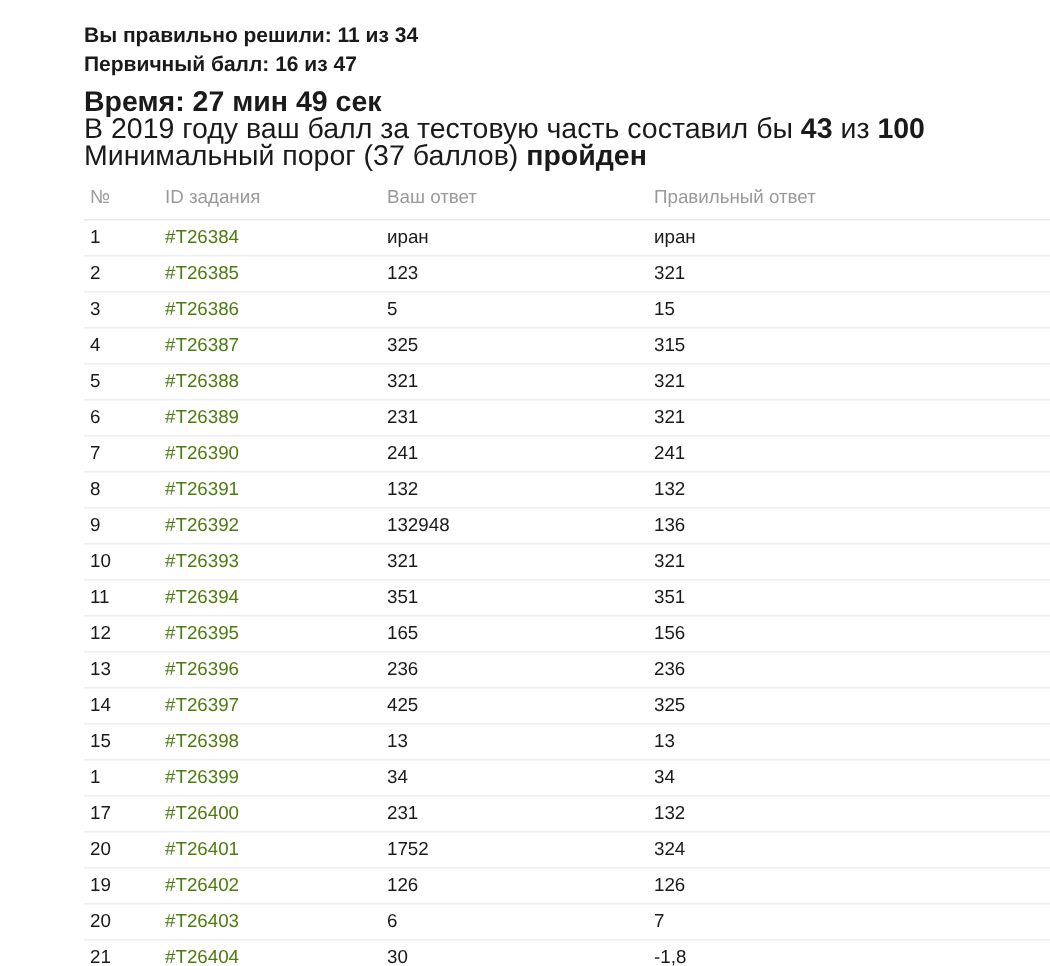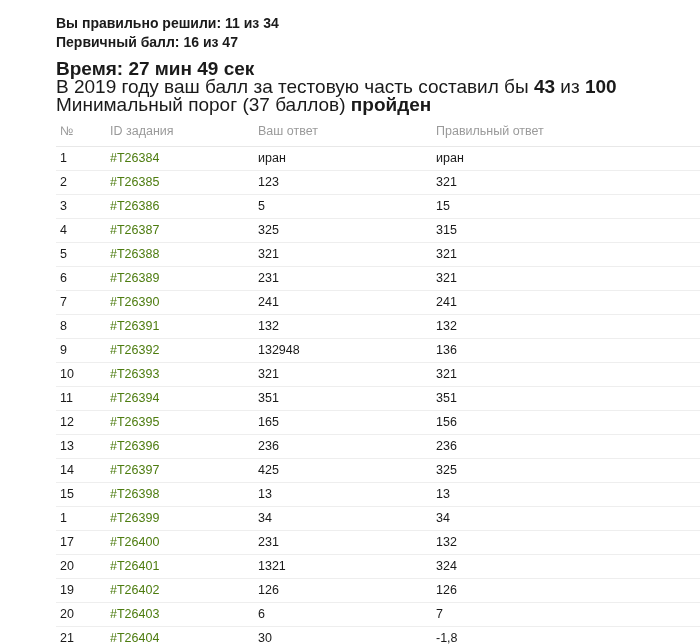--- a/index.html
+++ b/index.html
@@ -193,21 +193,21 @@
         </tr>
         <tr>
           <td class="col-num">17</td>
           <td class="col-id"><a class="task-id" href="#">#T26400</a></td>
           <td class="col-your ans-wrong">231</td>
           <td class="col-correct">132</td>
         </tr>
         <tr>
           <td class="col-num">20</td>
           <td class="col-id"><a class="task-id" href="#">#T26401</a></td>
-          <td class="col-your ans-wrong">1321</td>
+          <td class="col-your ans-wrong">1752</td>
           <td class="col-correct">324</td>
         </tr>
         <tr>
           <td class="col-num">19</td>
           <td class="col-id"><a class="task-id" href="#">#T26402</a></td>
           <td class="col-your ans-right">126</td>
           <td class="col-correct">126</td>
         </tr>
         <tr>
           <td class="col-num">20</td>

